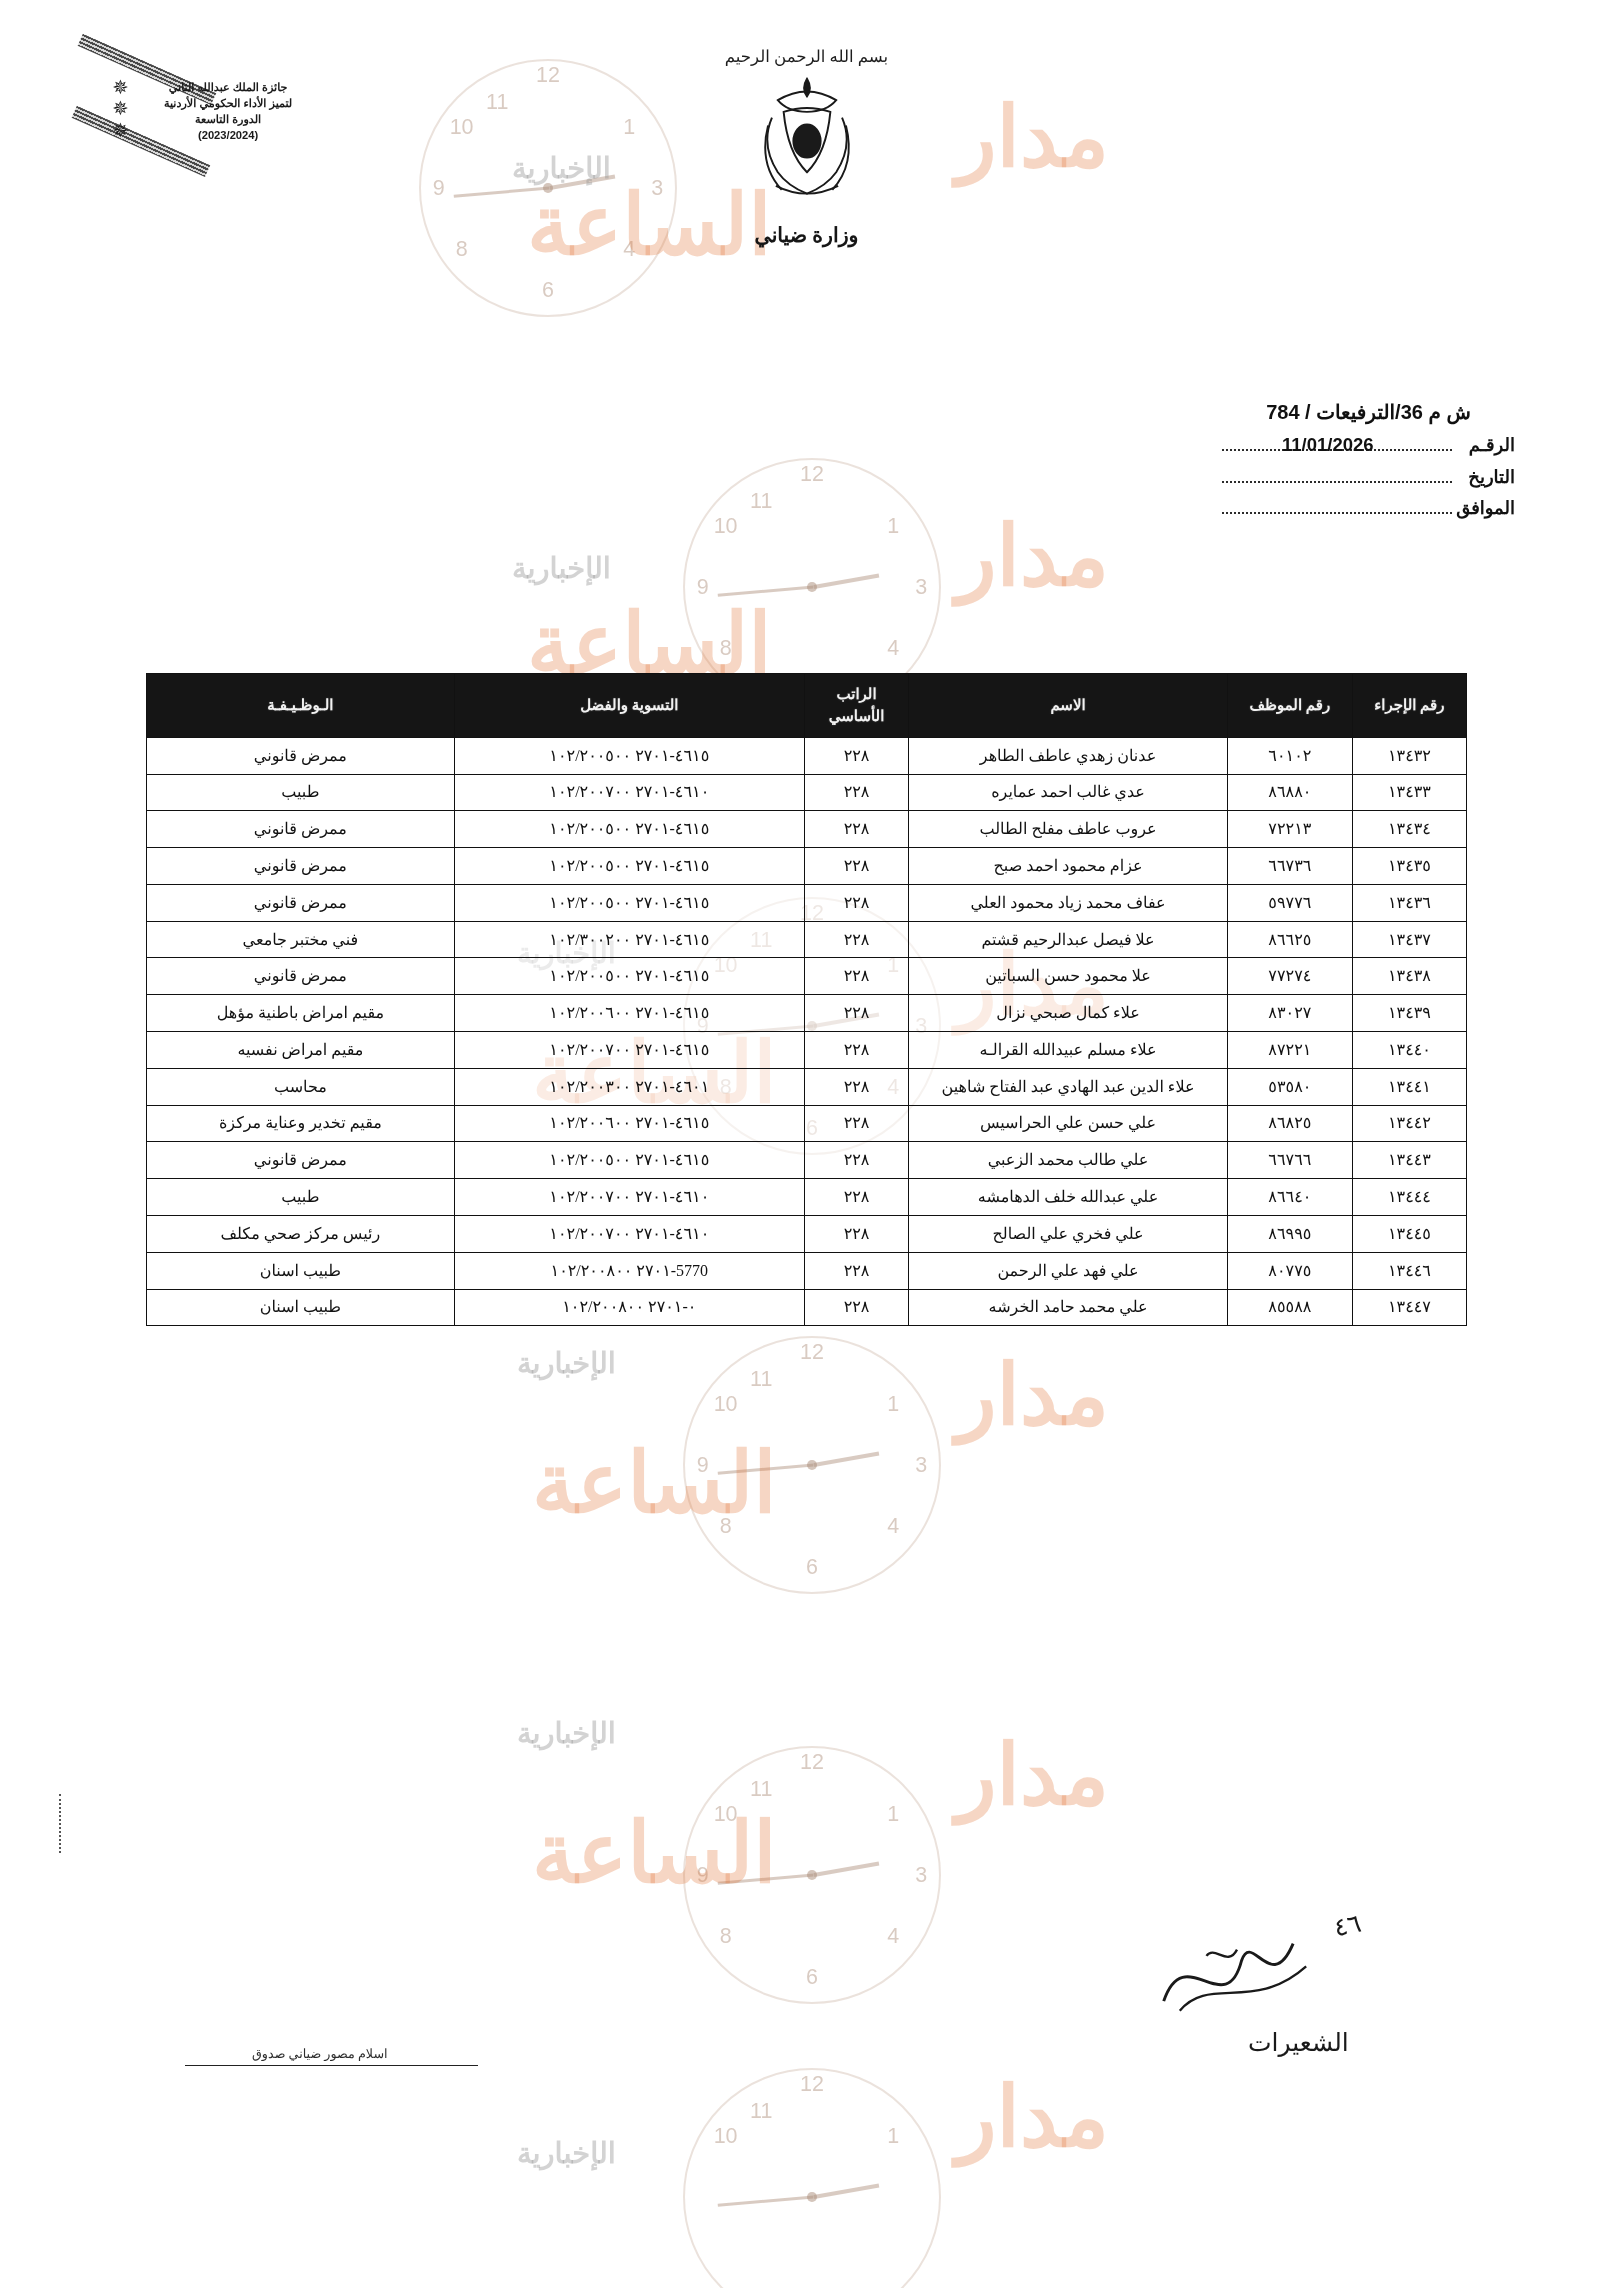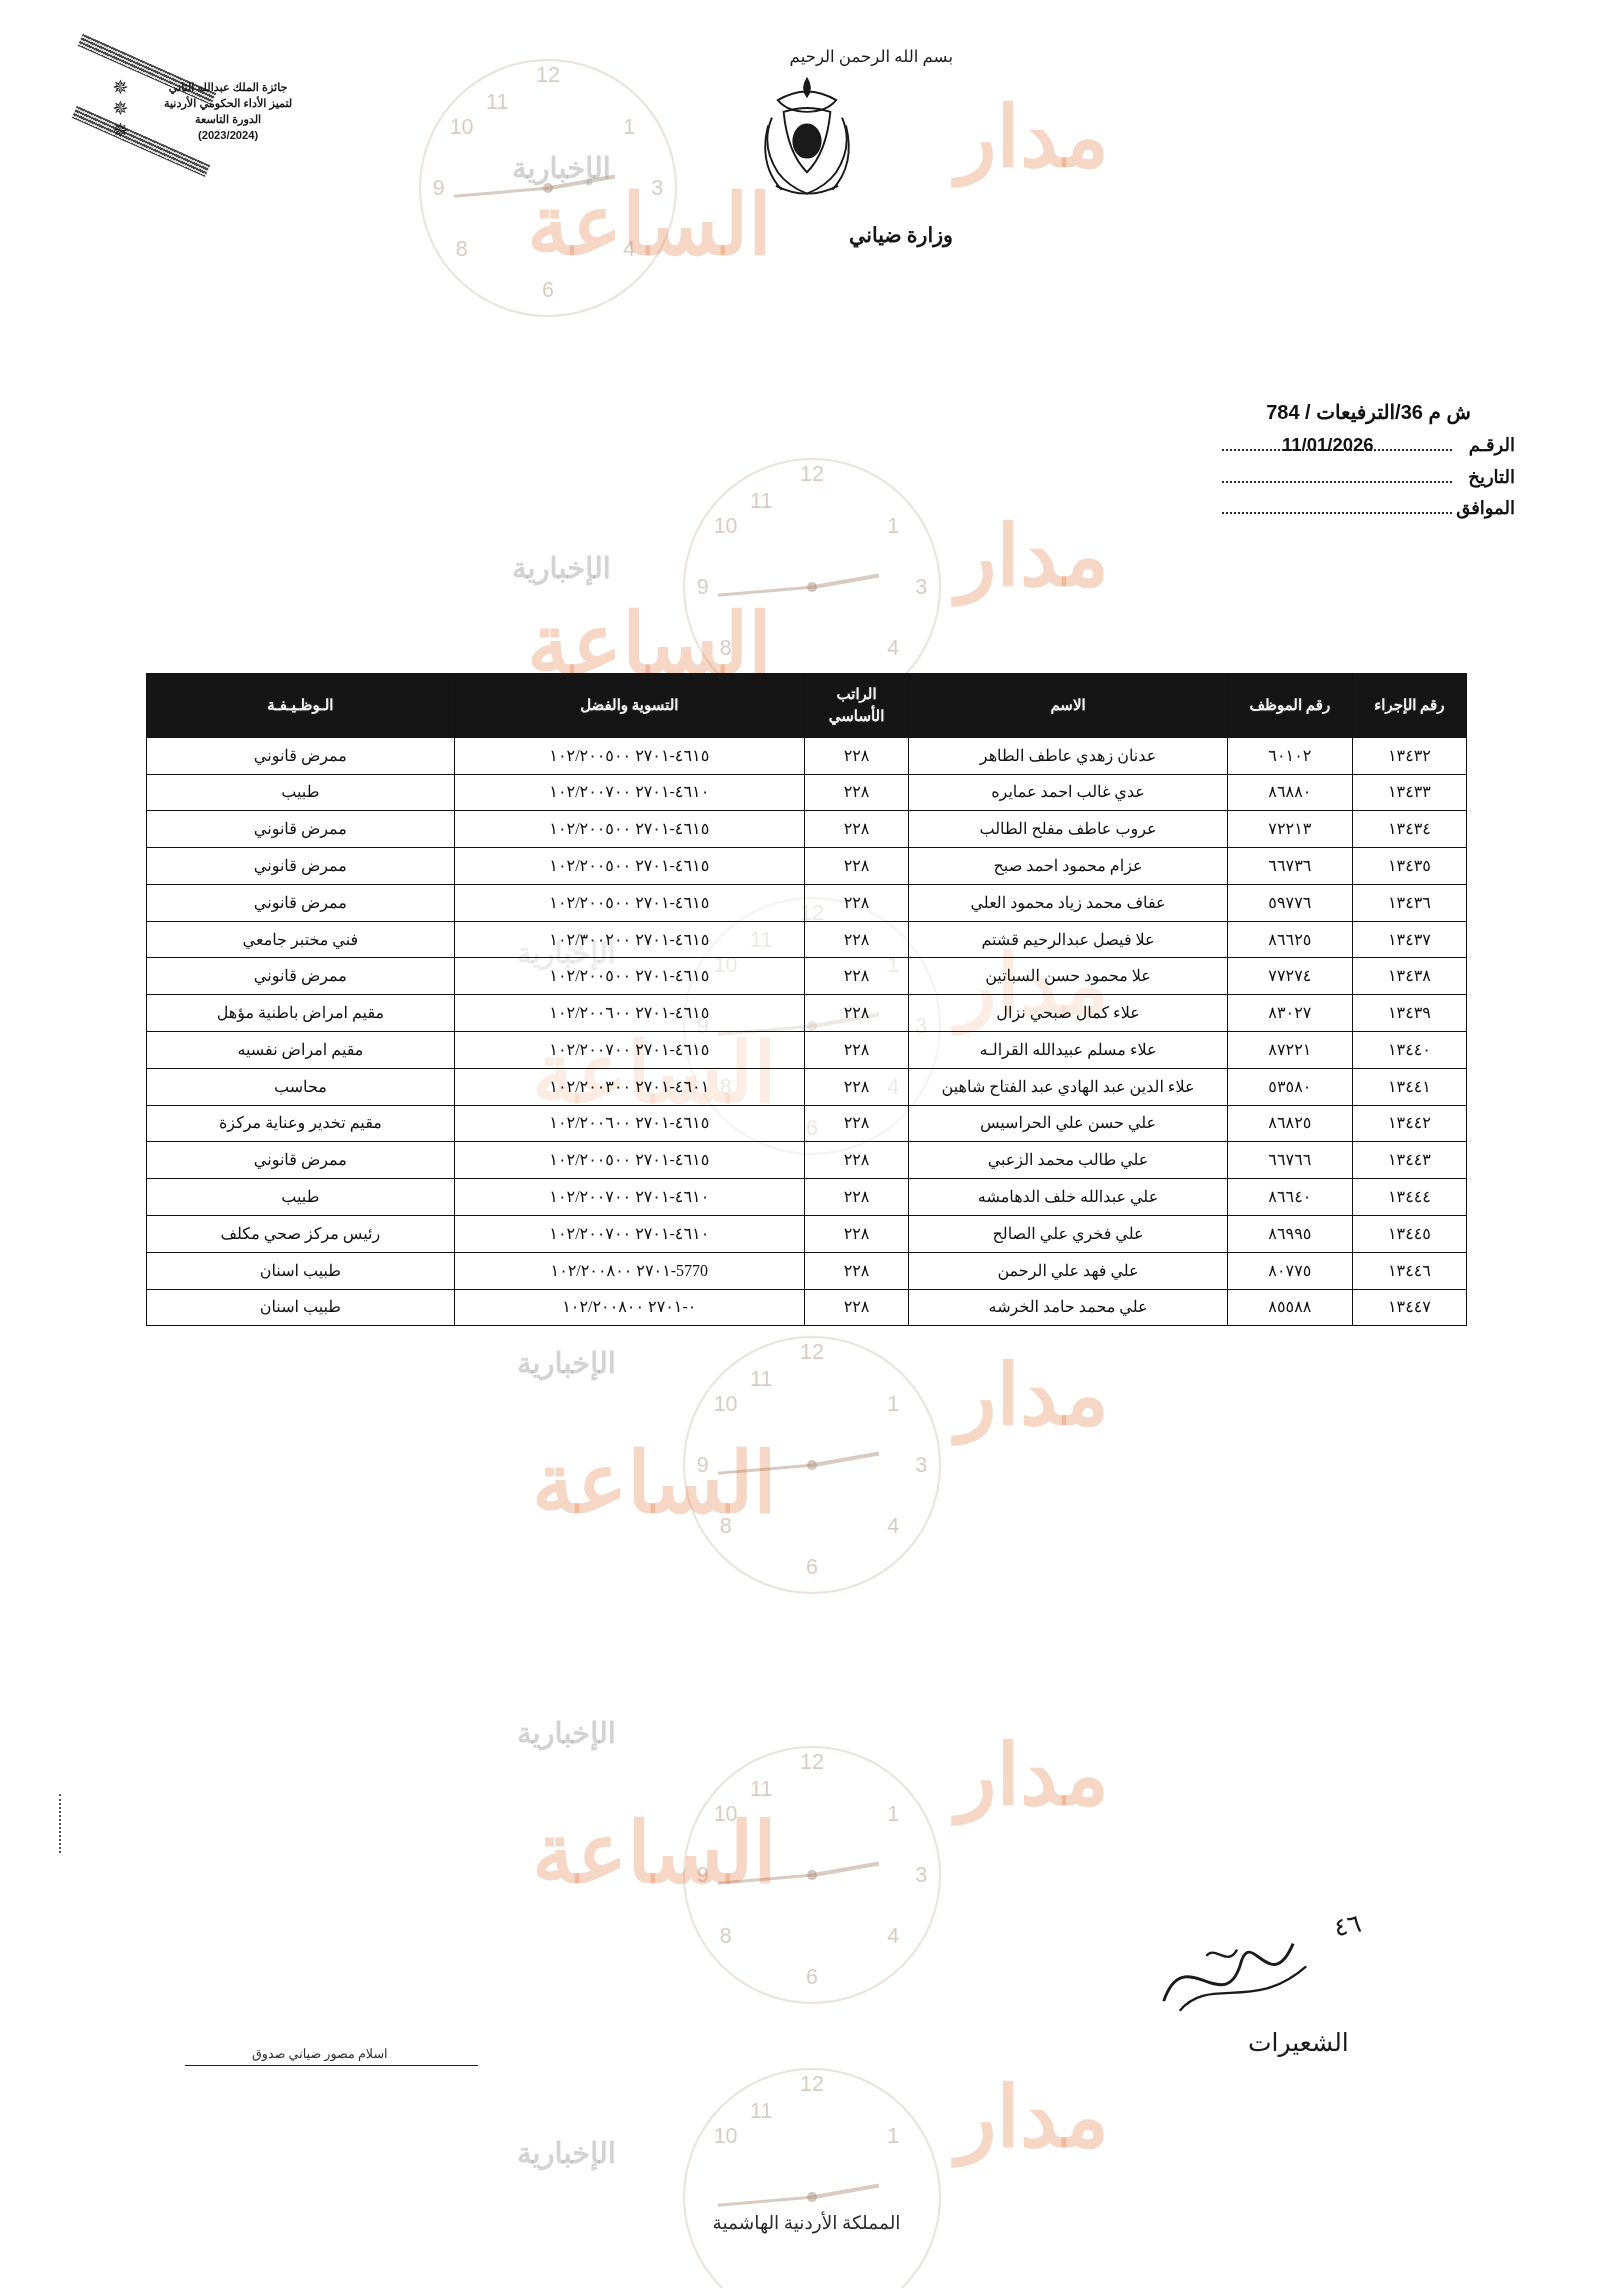--- a/index.html
+++ b/index.html
@@ -123,21 +123,21 @@
     display: block;
     text-align: center;
   }
 
   .crest {
     position: absolute;
     left: 50%;
     transform: translateX(-50%);
     top: 47px;
     width: 293px;
-    text-align: right;
+    text-align: center;
     direction: rtl;
   }
   .basmala {
     font-size: 16.6px;
     color: #1d1d1d;
     font-family: "Liberation Serif", serif;
     margin-bottom: 3.9px;
     letter-spacing: 1px;
   }
   .crest-shield {
@@ -653,15 +653,14 @@
       <path d="M25 82 C60 50, 100 95, 160 55" fill="none" stroke="#1a1a1a" stroke-width="2.4"></path>
       <path d="M60 30 C70 20, 80 45, 92 28" fill="none" stroke="#1a1a1a" stroke-width="2.4"></path>
     </svg>
   </div>
   <div class="sig-minister">الشعيرات</div>
   <div class="sig-left-note">اسلام مصور ضياني صدوق</div>
   <div class="sig-left-line"></div>
 </div>
 
 <div class="footer">
-  <div class="kingdom">المملكة الأردنية الهاشمية</div>
 </div>
 
 
 </body></html>

